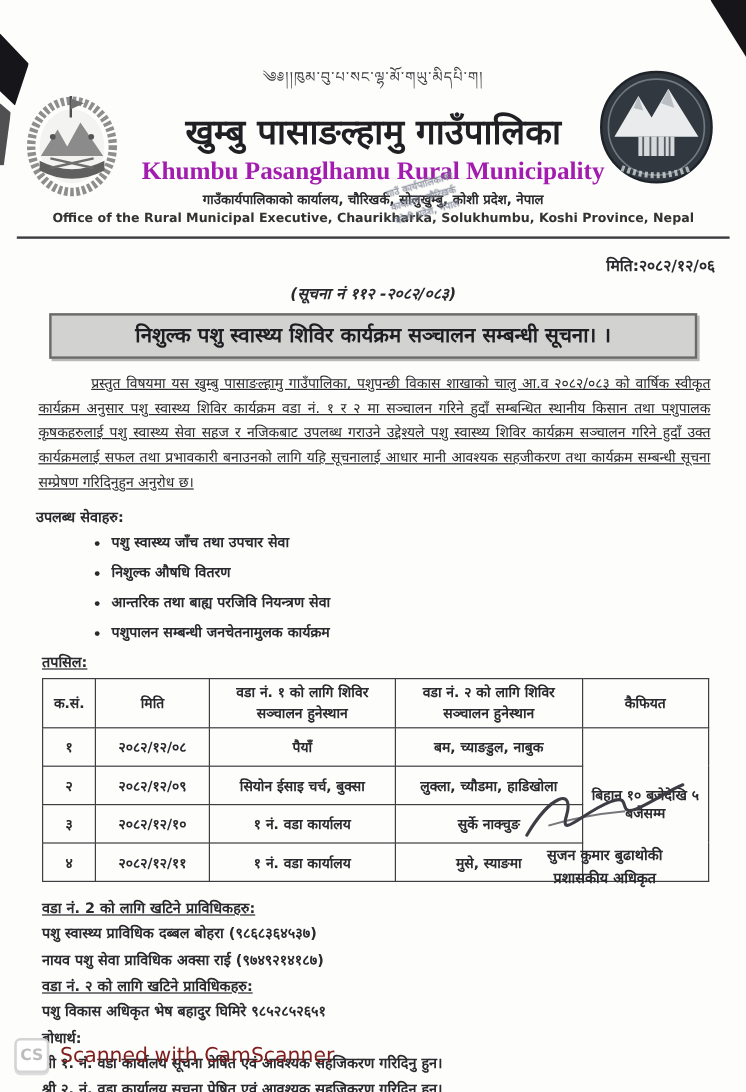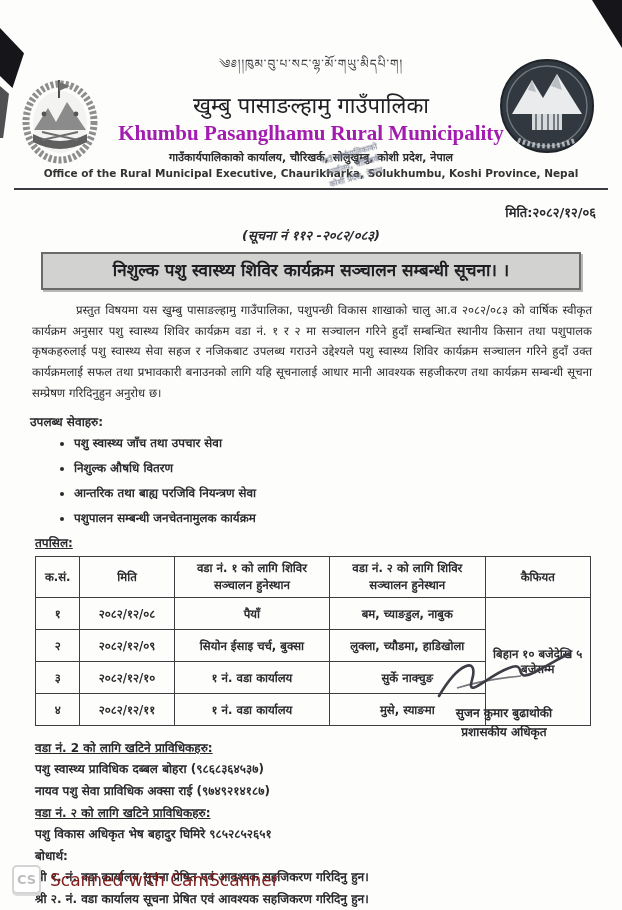--- a/index.html
+++ b/index.html
@@ -9,21 +9,21 @@
     font-family:"DejaVu Sans",sans-serif;color:#2a2a2e;
   }
   
   .artifact{position:absolute;background:#15151a;}
   .artifact.tl{left:0;top:28px;width:24px;height:60px;clip-path:polygon(0 0,100% 42%,52% 100%,0 80%);}
   .artifact.tl2{left:0;top:86px;width:9px;height:52px;opacity:.75;clip-path:polygon(0 0,100% 15%,35% 100%,0 100%);}
   .artifact.tr{right:0;top:0;width:30px;height:48px;clip-path:polygon(0 0,100% 0,100% 100%);}
   
   .header{position:relative;padding-top:50px;border-radius:24px;}
   .tibetan{text-align:center;font-size:12px;letter-spacing:1px;color:#3b3b40;}
-  .np-title{text-align:center;font-size:22px;font-weight:normal;margin-top:5px;color:#1f1f24;}
+  .np-title{text-align:center;font-size:29px;font-weight:bold;margin-top:5px;color:#1f1f24;}
   .en-title{text-align:center;font-family:"Liberation Serif",serif;font-size:21px;font-weight:bold;margin-top:2px;color:#a21caf;}
   .np-office{text-align:center;font-size:11px;font-weight:bold;margin-top:3px;}
   .en-office{text-align:center;font-size:10.5px;font-weight:bold;margin-top:3px;color:#333;}
   .header-rule{border:none;border-top:2px solid #3c3c40;margin:9px 14px 0 14px;}
   .emblem-left{position:absolute;left:20px;top:70px;}
   .emblem-right{position:absolute;right:26px;top:56px;}
   .stamp{
     position:absolute;left:288px;top:148px;width:130px;
     transform:rotate(-16deg);text-align:center;
     font-size:8px;line-height:1.5;font-weight:bold;
@@ -32,24 +32,24 @@
   
   .date-line{text-align:right;margin:13px 26px 0 0;font-size:13px;font-weight:bold;}
   .notice-number{text-align:center;margin-top:5px;font-size:13px;font-weight:bold;font-style:italic;}
   .title-box{
     margin:8px auto 0 auto;width:524px;background:#d2d2d0;
     border:2px solid #6a6a6a;box-shadow:2px 2px 0 #b8b8b6;
     text-align:center;font-size:17px;font-weight:bold;padding:4px 6px 7px 6px;color:#1e1e22;
   }
   .body-para{
     margin:10px 30px 0 32px;font-size:11.6px;line-height:1.78;
-    text-align:justify;text-indent:44px;
+    text-align:justify;text-indent:44px;text-decoration:underline;
   }
   .services-heading{margin:10px 0 0 30px;font-size:12px;font-weight:bold;}
-  ul.services{margin:4px 0 0 0;padding-left:74px;font-size:11.8px;font-weight:bold;}
+  ul.services{margin:4px 0 0 0;padding-left:93px;font-size:11.8px;font-weight:bold;}
   ul.services li{margin-bottom:9px;}
   .tapasil-heading{margin:8px 0 0 35px;font-size:12px;font-weight:bold;text-decoration:underline;}
   
   table.shivir{
     border-collapse:collapse;margin:5px 0 0 35px;width:556px;
     font-size:11.6px;
   }
   table.shivir th,table.shivir td{
     border:1.5px solid #3e3e42;padding:3px 4px;text-align:center;vertical-align:middle;
   }

